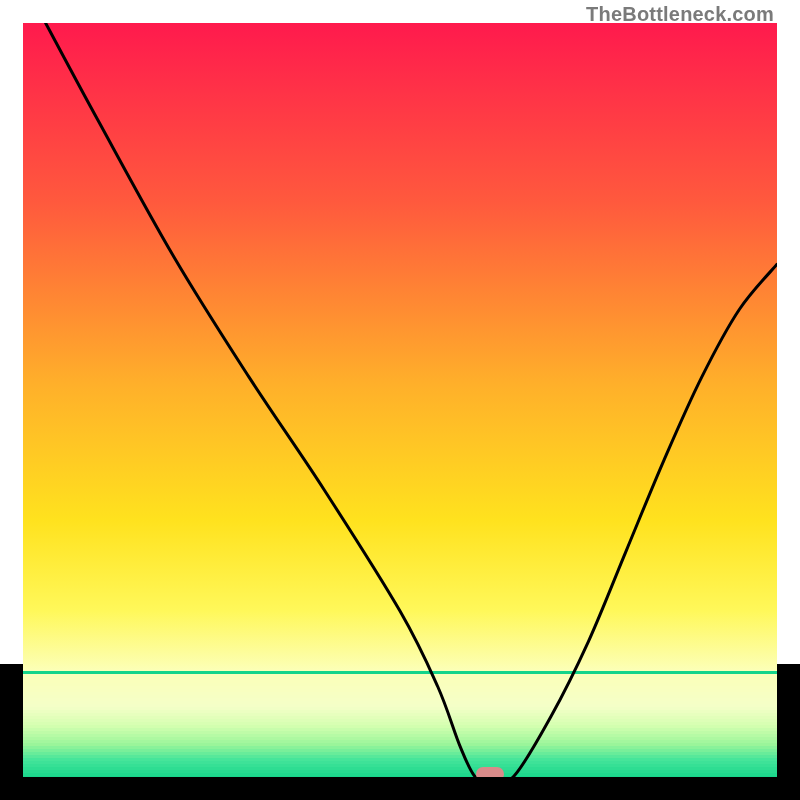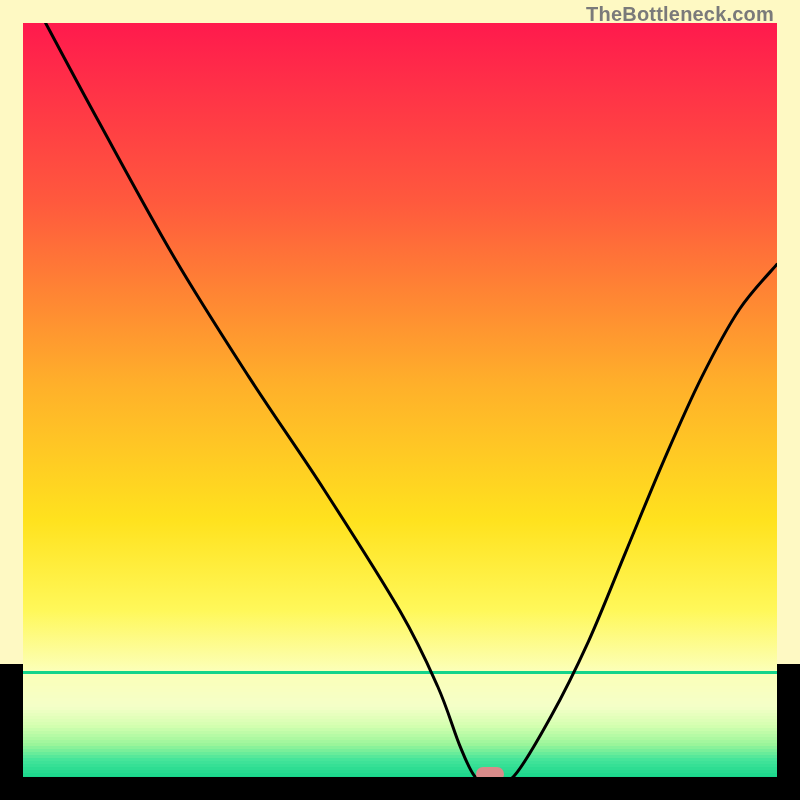--- a/index.html
+++ b/index.html
@@ -9,21 +9,21 @@
     height: 800px;
     background: #000;
     overflow: hidden;
   }
   .frame {
     position: absolute;
     left: 0;
     top: 0;
     width: 800px;
     height: 664px;
-    background: #fef9c3;
+    background: #ffffff;
   }
   .plot {
     position: absolute;
     left: 23px;
     top: 23px;
     width: 754px;
     height: 754px;
     overflow: hidden;
   }
   .gradient-layer {

